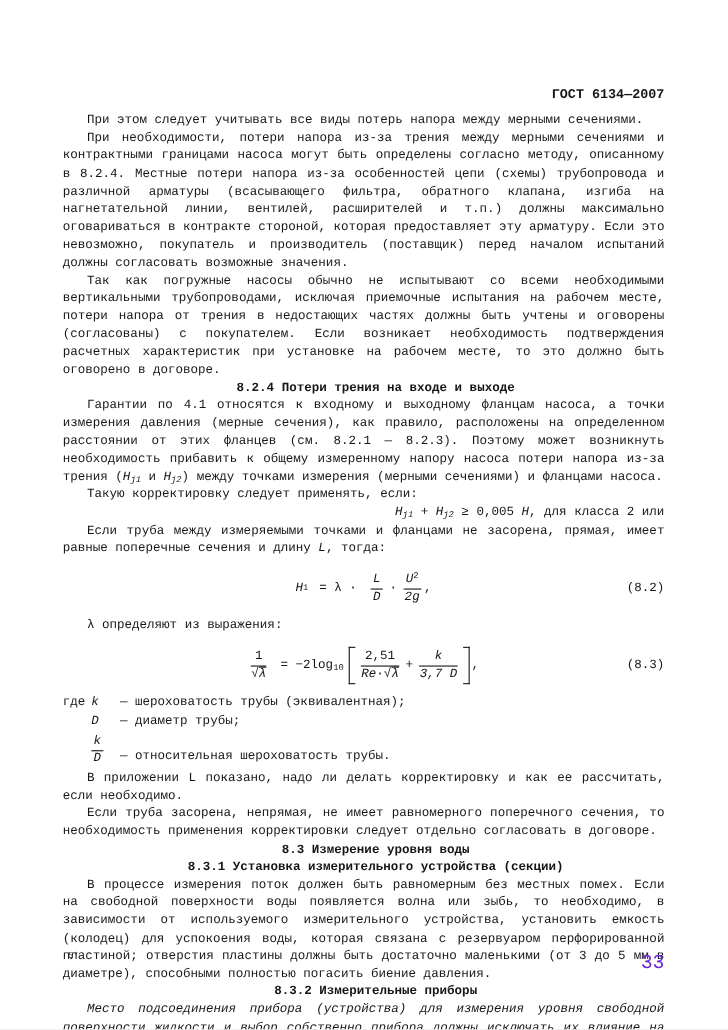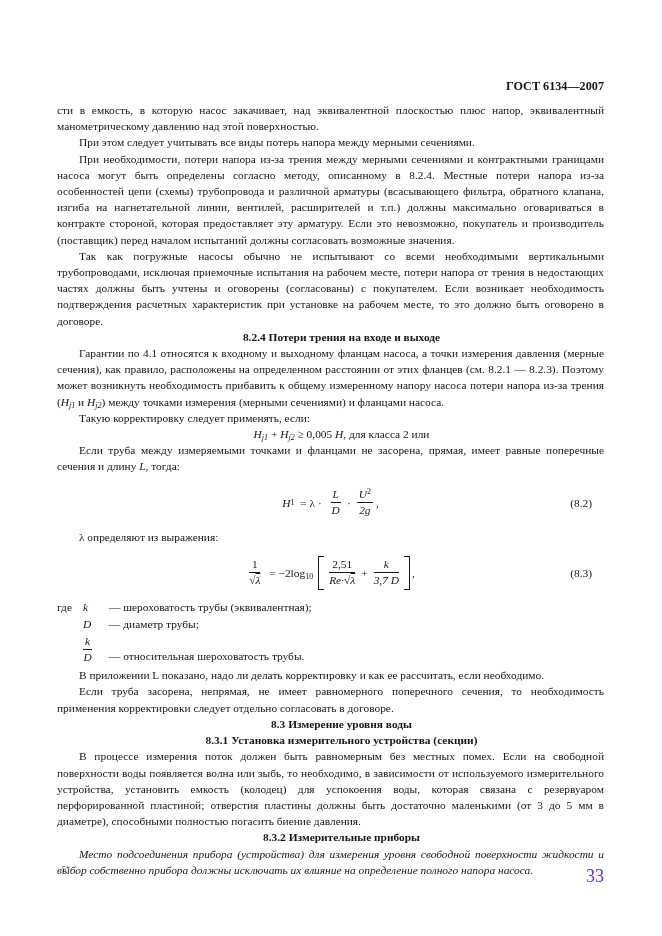--- a/index.html
+++ b/index.html
@@ -1,53 +1,53 @@
 <!DOCTYPE html>
 <html><head>
 <meta charset="utf-8">
 <style>
   html,body { margin:0; padding:0; background:#e8e8e8; }
   .page {
     position: relative;
     width: 662px; height: 936px;
     margin: 0 auto;
     background: #ffffff;
-    font-family: Liberation Serif, serif;
+    font-family: Liberation Mono, monospace;
     font-size: 11.4px;
     line-height: 16.2px;
     color: #161616;
     overflow: hidden;
   }
   .doc-header {
     position: absolute; top: 78px; right: 58px;
     font-weight: bold; font-size: 12.2px;
   }
   .doc-body {
     position: absolute; left: 57px; right: 58px; top: 102px;
     text-align: justify;
   }
   p { margin: 0; text-indent: 22px; }
   p.noindent { text-indent: 0; }
   p.head { font-weight: bold; text-align: center; }
-  p.cond { text-align: center; }
+  p.cond { text-align: right; }
   p.italic { font-style: italic; }
   .var { font-style: italic; }
   sub { font-size: 8px; font-style: italic; vertical-align: -2px; line-height: 0; }
   sup { font-size: 8px; vertical-align: 4px; line-height: 0; }
   sub.rm { font-style: normal; }
   .overline { text-decoration: overline; }
 
   .equation {
     position: relative;
     display: flex; align-items: center; justify-content: center;
     text-align: left; text-indent: 0;
     margin: 11px 0 9px 0;
     min-height: 34px;
   }
-  .eq-number { position: absolute; right: 12px; top: 50%; transform: translateY(-50%); margin-left: 48px; }
+  .eq-number { position: absolute; right: 0; top: 50%; transform: translateY(-50%); margin-left: 48px; }
   .eq-op { margin: 0 3px; white-space: pre; }
   .frac {
     display: inline-flex; flex-direction: column; align-items: center;
     vertical-align: middle; margin: 0 3px; line-height: 13px;
   }
   .frac .num { align-self: stretch; text-align: center; border-bottom: 1px solid #161616; padding: 0 2px 1px 2px; }
   .frac .den { text-align: center; padding-top: 1px; }
   .bracket { align-self: stretch; width: 5px; margin: 0 2px; }
   .bracket.bl { border-left: 1.4px solid #161616; border-top: 1.4px solid #161616; border-bottom: 1.4px solid #161616; }
   .bracket.br { border-right: 1.4px solid #161616; border-top: 1.4px solid #161616; border-bottom: 1.4px solid #161616; }
@@ -65,21 +65,20 @@
 </style>
 </head>
 <body>
 
 <div class="page">
 
   <div class="doc-header">ГОСТ 6134—2007</div>
 
   <div class="doc-body">
 
-    <p class="noindent">сти в емкость, в которую насос закачивает, над эквивалентной плоскостью плюс напор, эквивалентный манометрическому давлению над этой поверхностью.</p>
     <p>При этом следует учитывать все виды потерь напора между мерными сечениями.</p>
     <p>При необходимости, потери напора из-за трения между мерными сечениями и контрактными границами насоса могут быть определены согласно методу, описанному в 8.2.4. Местные потери напора из-за особенностей цепи (схемы) трубопровода и различной арматуры (всасывающего фильтра, обратного клапана, изгиба на нагнетательной линии, вентилей, расширителей и т.п.) должны максимально оговариваться в контракте стороной, которая предоставляет эту арматуру. Если это невозможно, покупатель и производитель (поставщик) перед началом испытаний должны согласовать возможные значения.</p>
     <p>Так как погружные насосы обычно не испытывают со всеми необходимыми вертикальными трубопроводами, исключая приемочные испытания на рабочем месте, потери напора от трения в недостающих частях должны быть учтены и оговорены (согласованы) с покупателем. Если возникает необходимость подтверждения расчетных характеристик при установке на рабочем месте, то  это должно быть оговорено в договоре.</p>
 
     <p class="head">8.2.4 Потери трения на входе и выходе</p>
 
     <p><span>Гарантии по 4.1  относятся  к  входному  и  выходному  фланцам  насоса,  а  точки  измерения давления (мерные  сечения), как  правило,  расположены  на  определенном  расстоянии  от  этих  фланцев (см. 8.2.1 — 8.2.3). Поэтому может возникнуть необходимость прибавить к общему измеренному напору насоса потери напора из-за трения (</span><span class="var">H</span><sub>j1</sub><span> и </span><span class="var">H</span><sub>j2</sub><span>) между точками измерения (мерными сечениями) и фланцами насоса.</span></p>
 
     <p>Такую корректировку следует применять, если:</p>
 

